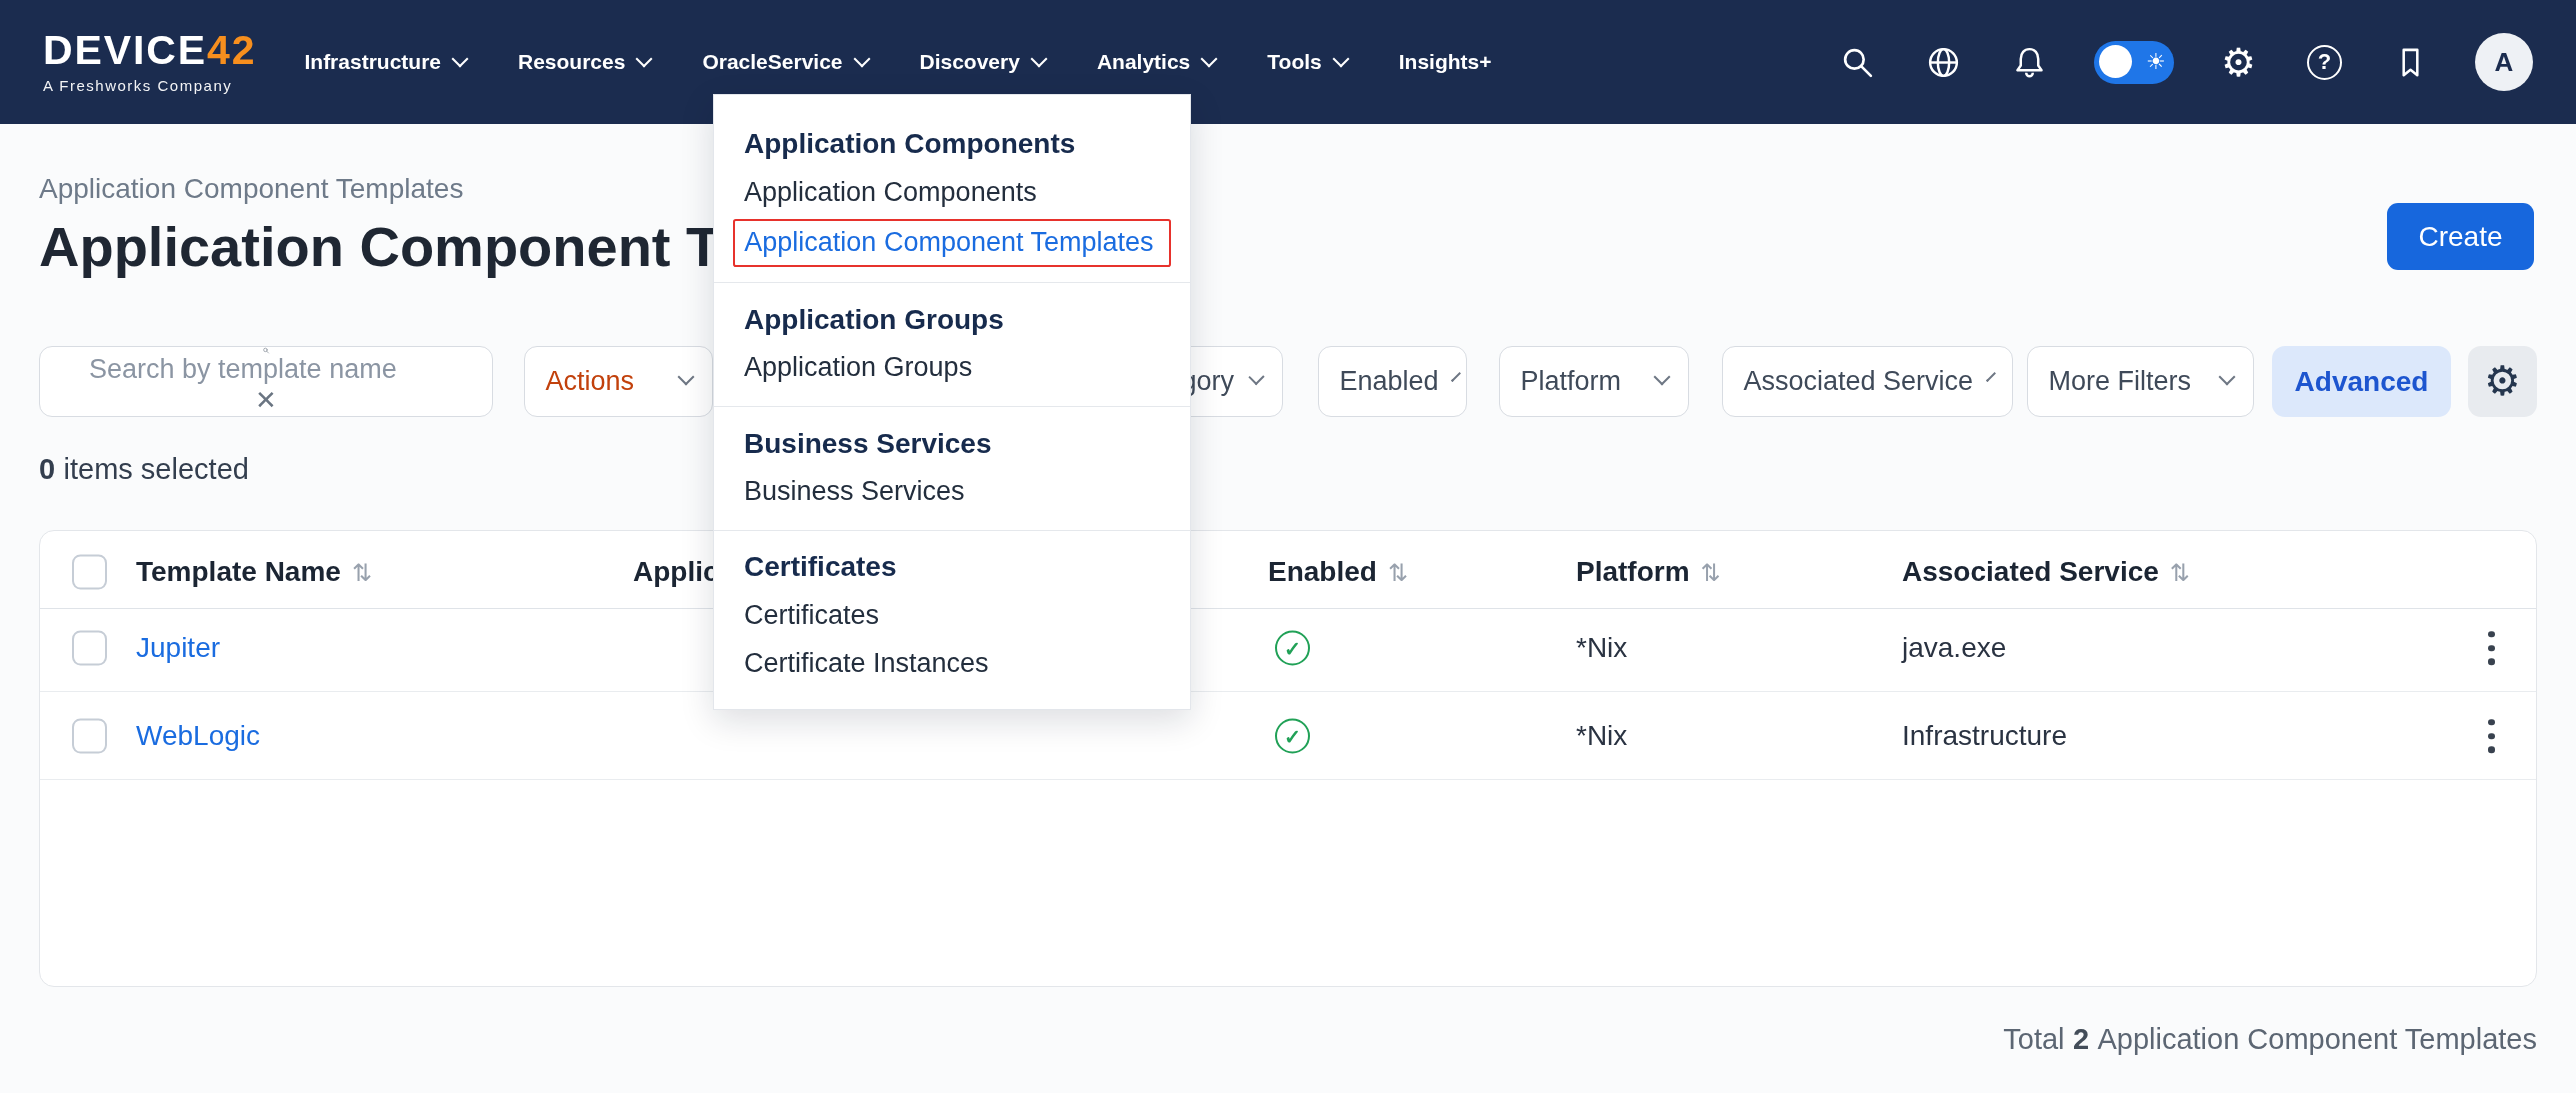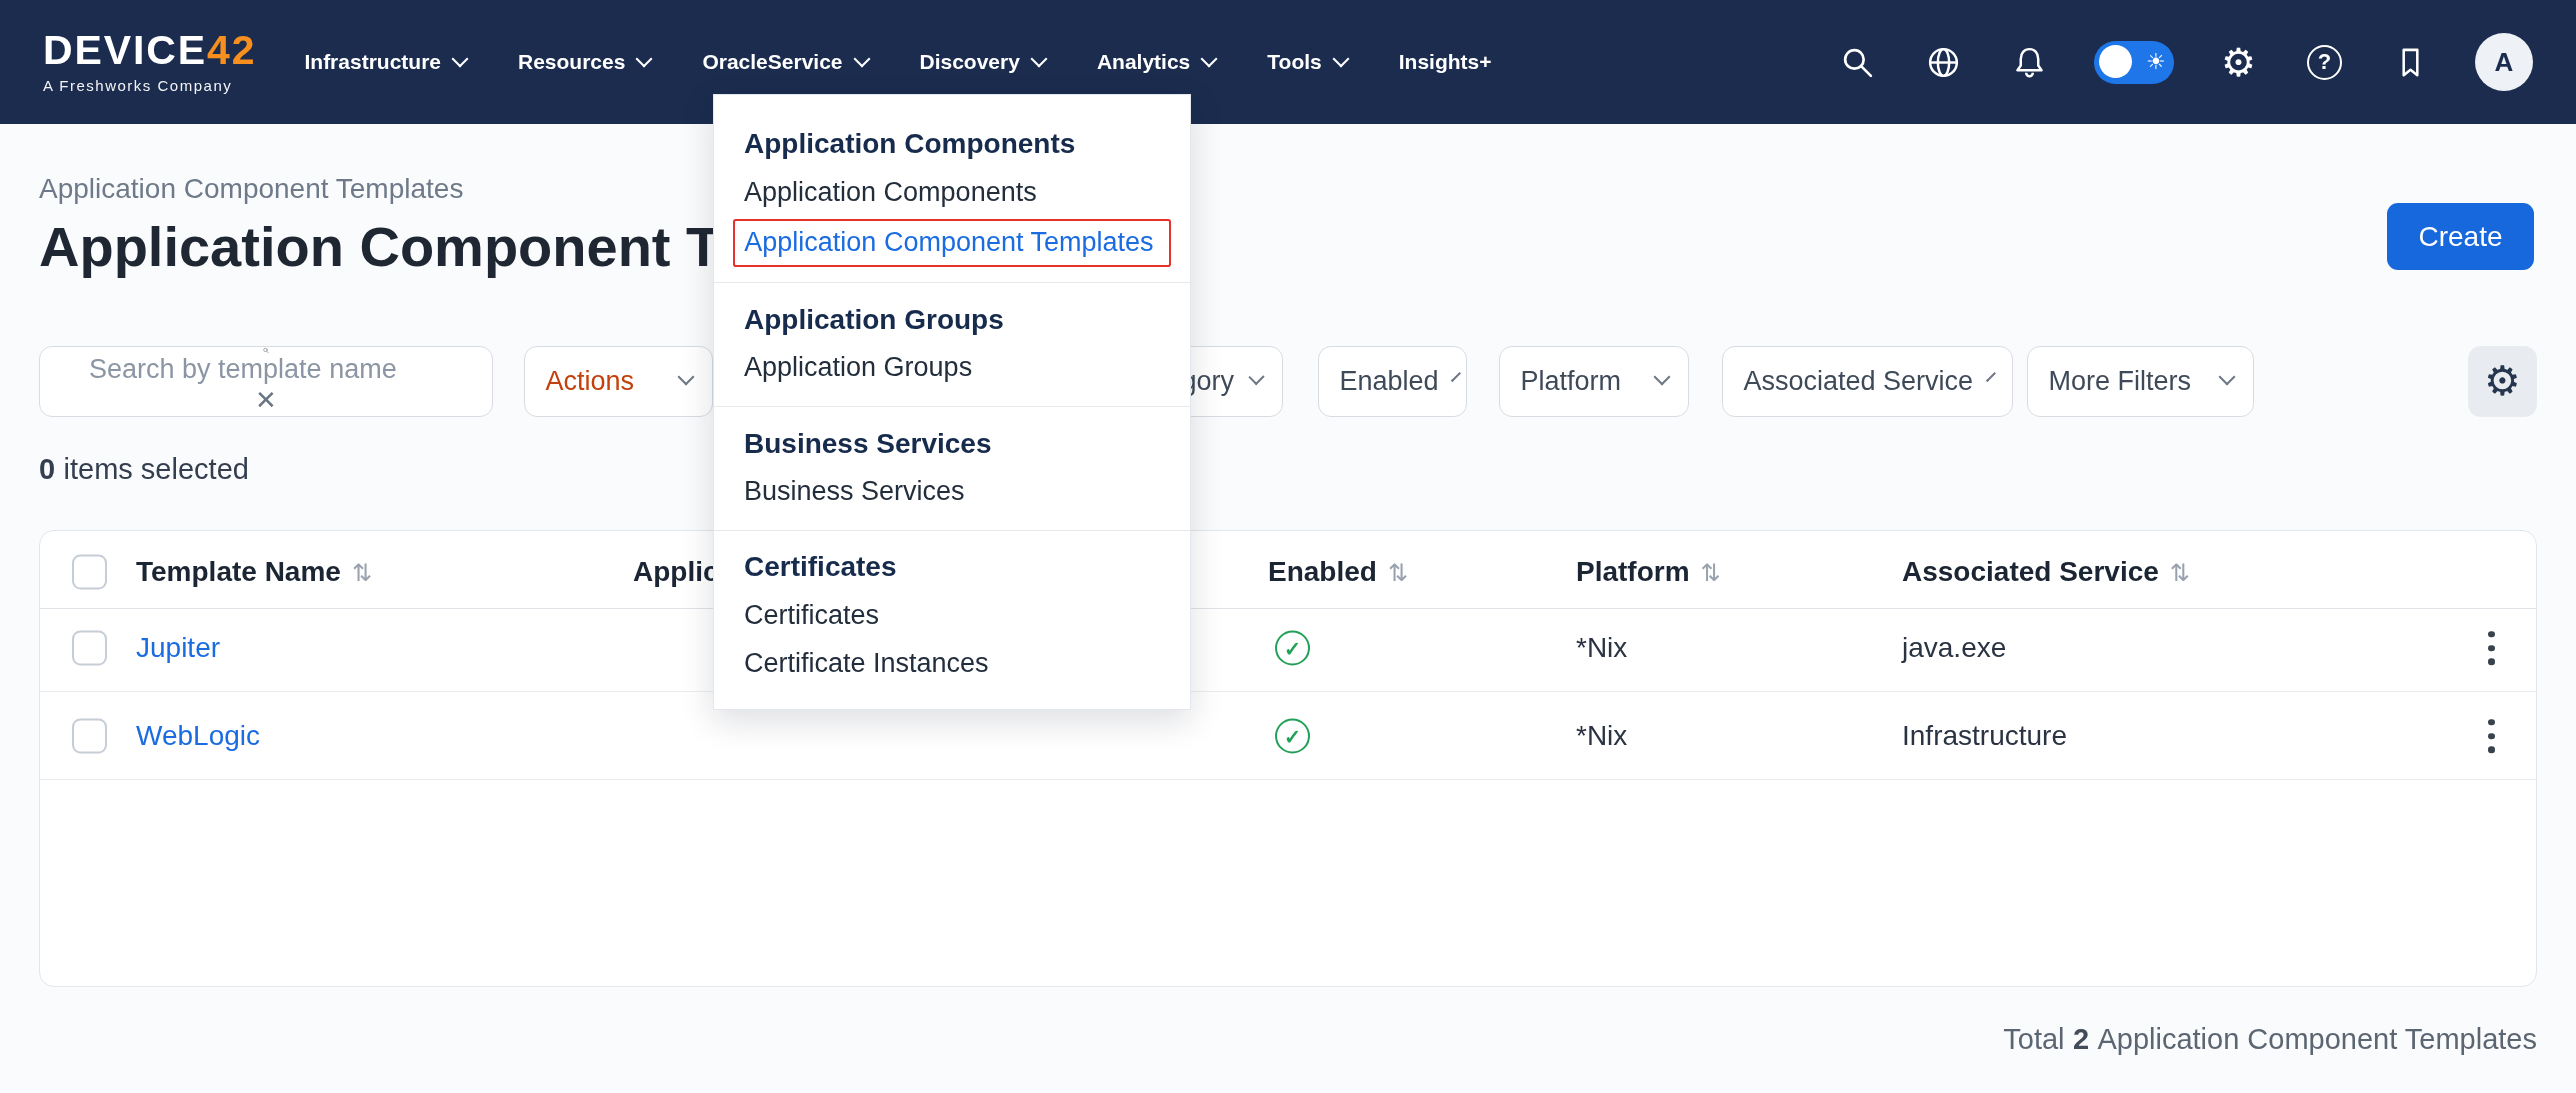--- a/index.html
+++ b/index.html
@@ -225,20 +225,21 @@
       <i class="chev"></i>
   </div>
   <div class="control" style="left:1722px; width:291px;">
     <span>Associated Service</span>
       <i class="chev"></i>
   </div>
   <div class="control" style="left:2027px; width:227px;">
     <span>More Filters</span>
       <i class="chev"></i>
   </div>
+  <div class="advanced-btn">Advanced</div>
   <div class="gear-chip">
       <span class="gear-glyph">⚙</span>
     </div>
 
   <div class="selected-line">
     <b>0</b>
     <span>items selected</span>
   </div>
 
   <section class="card">

